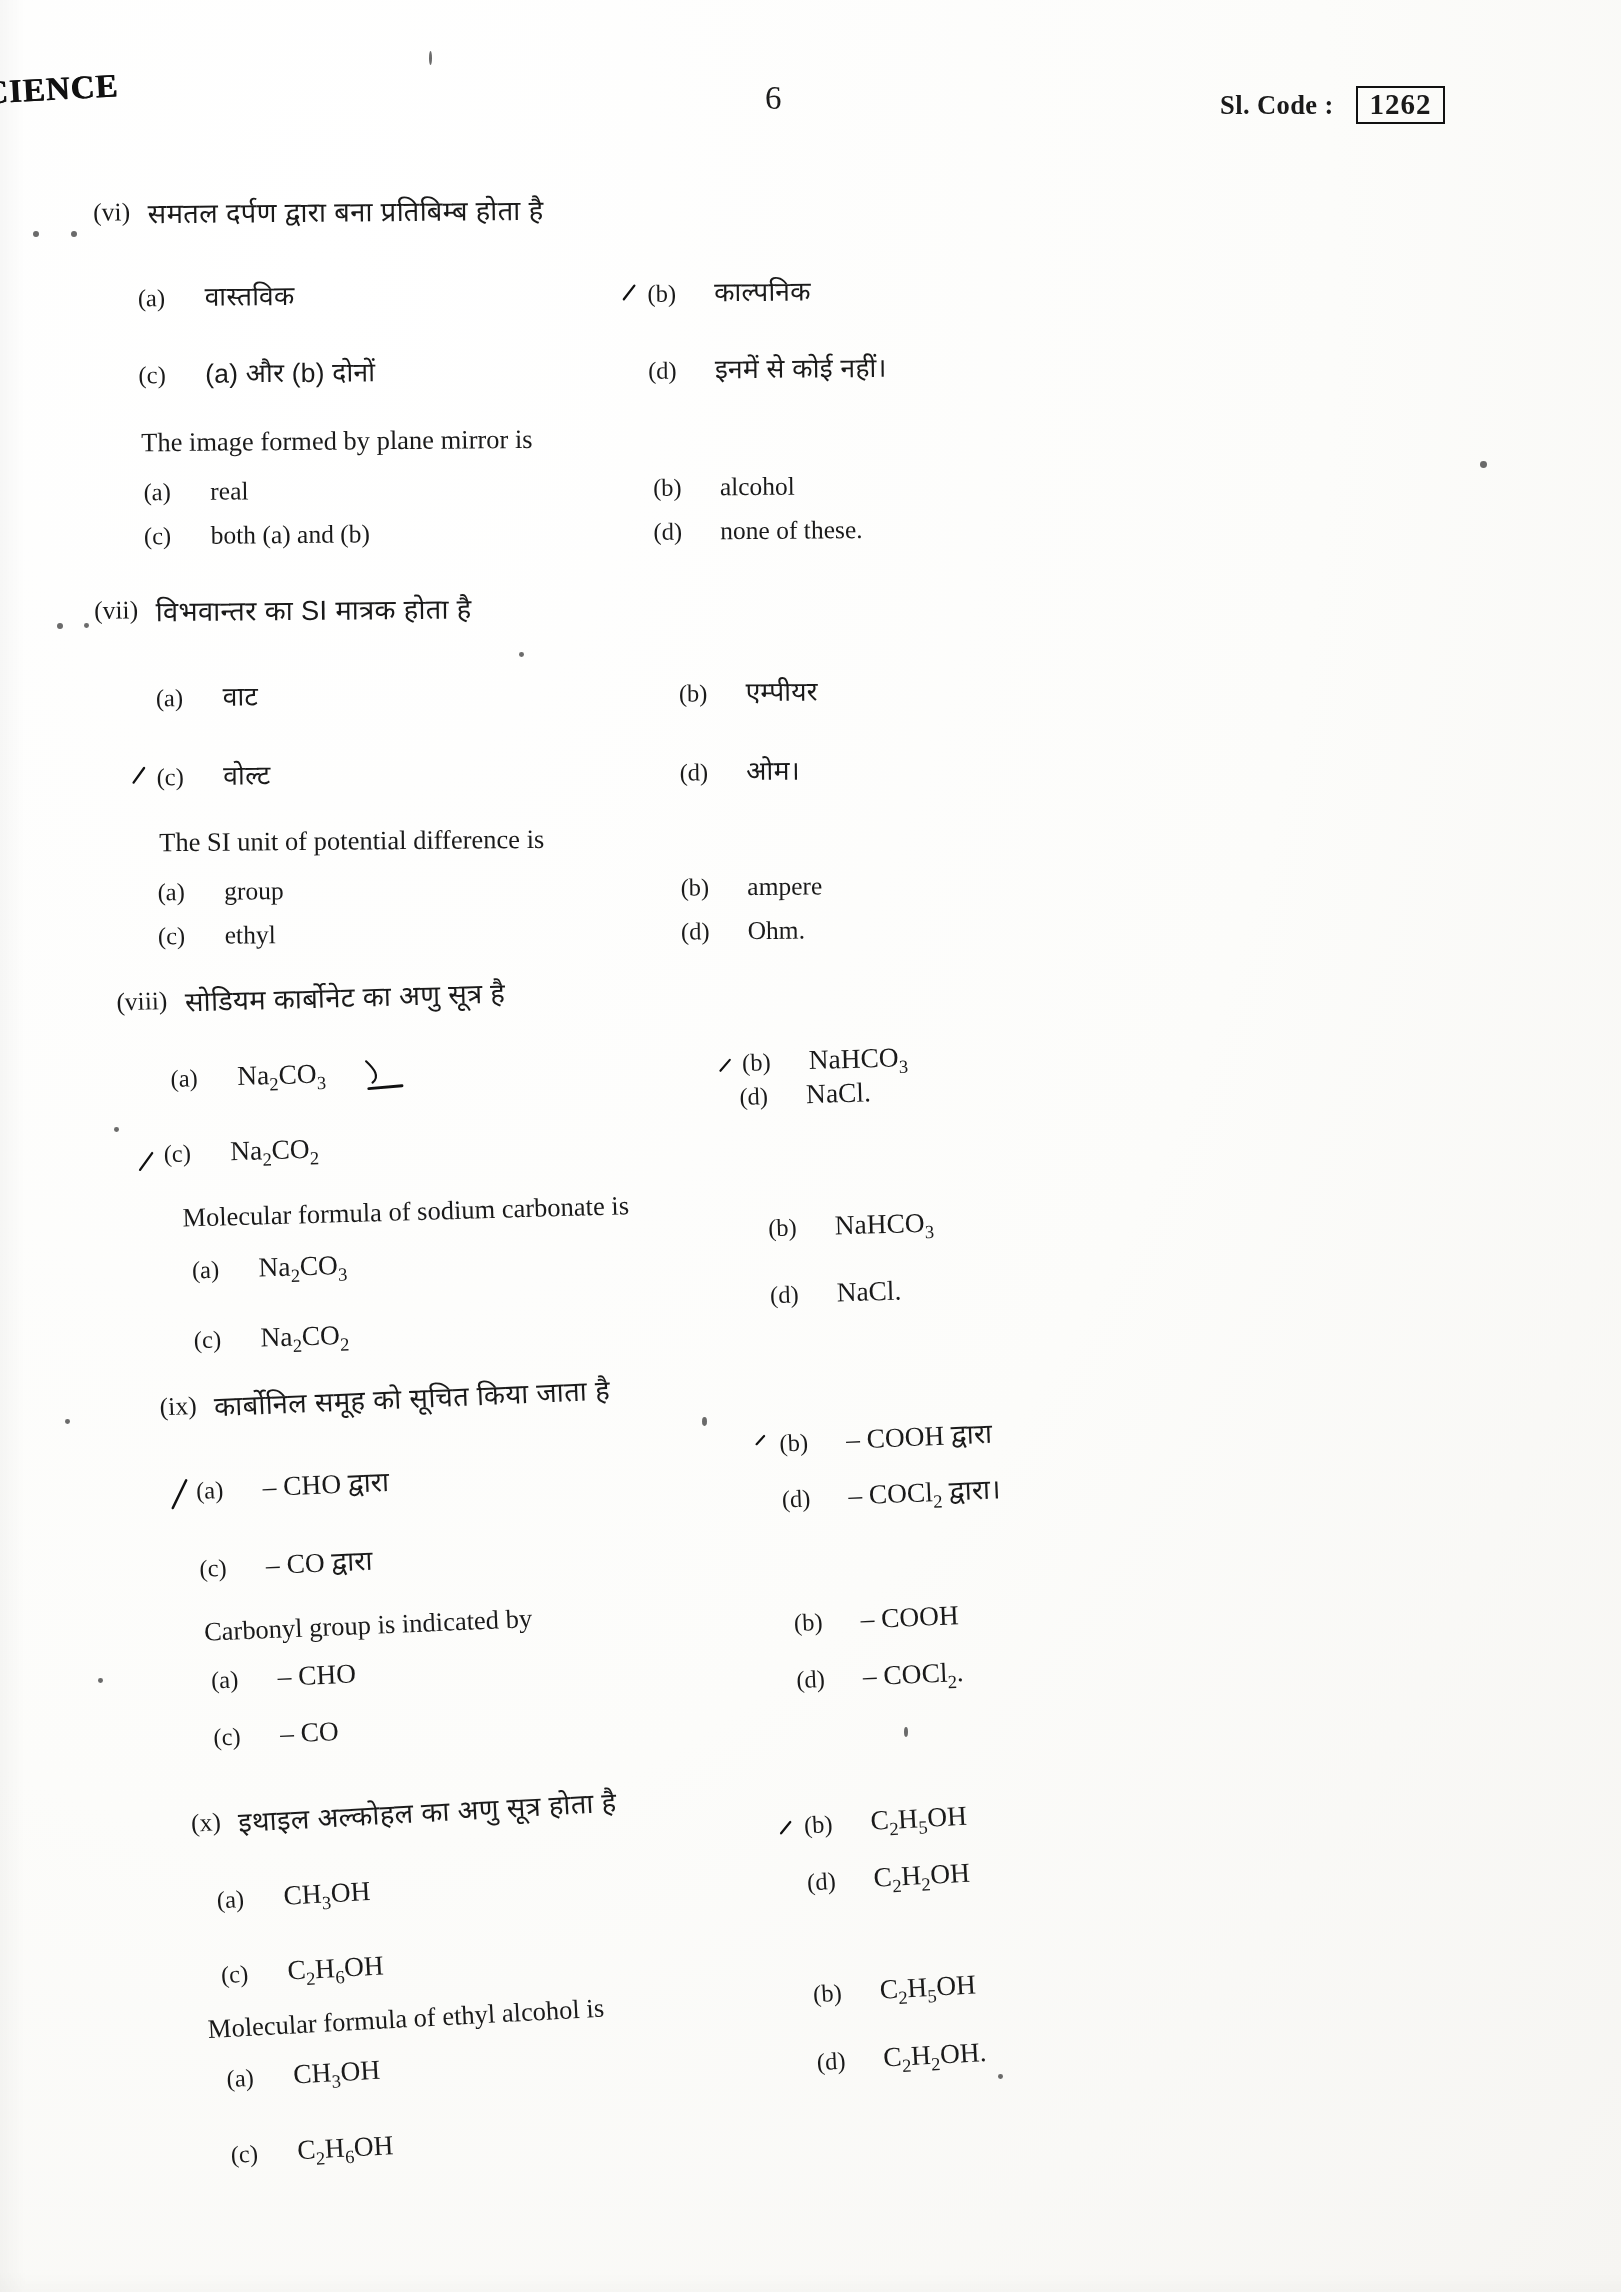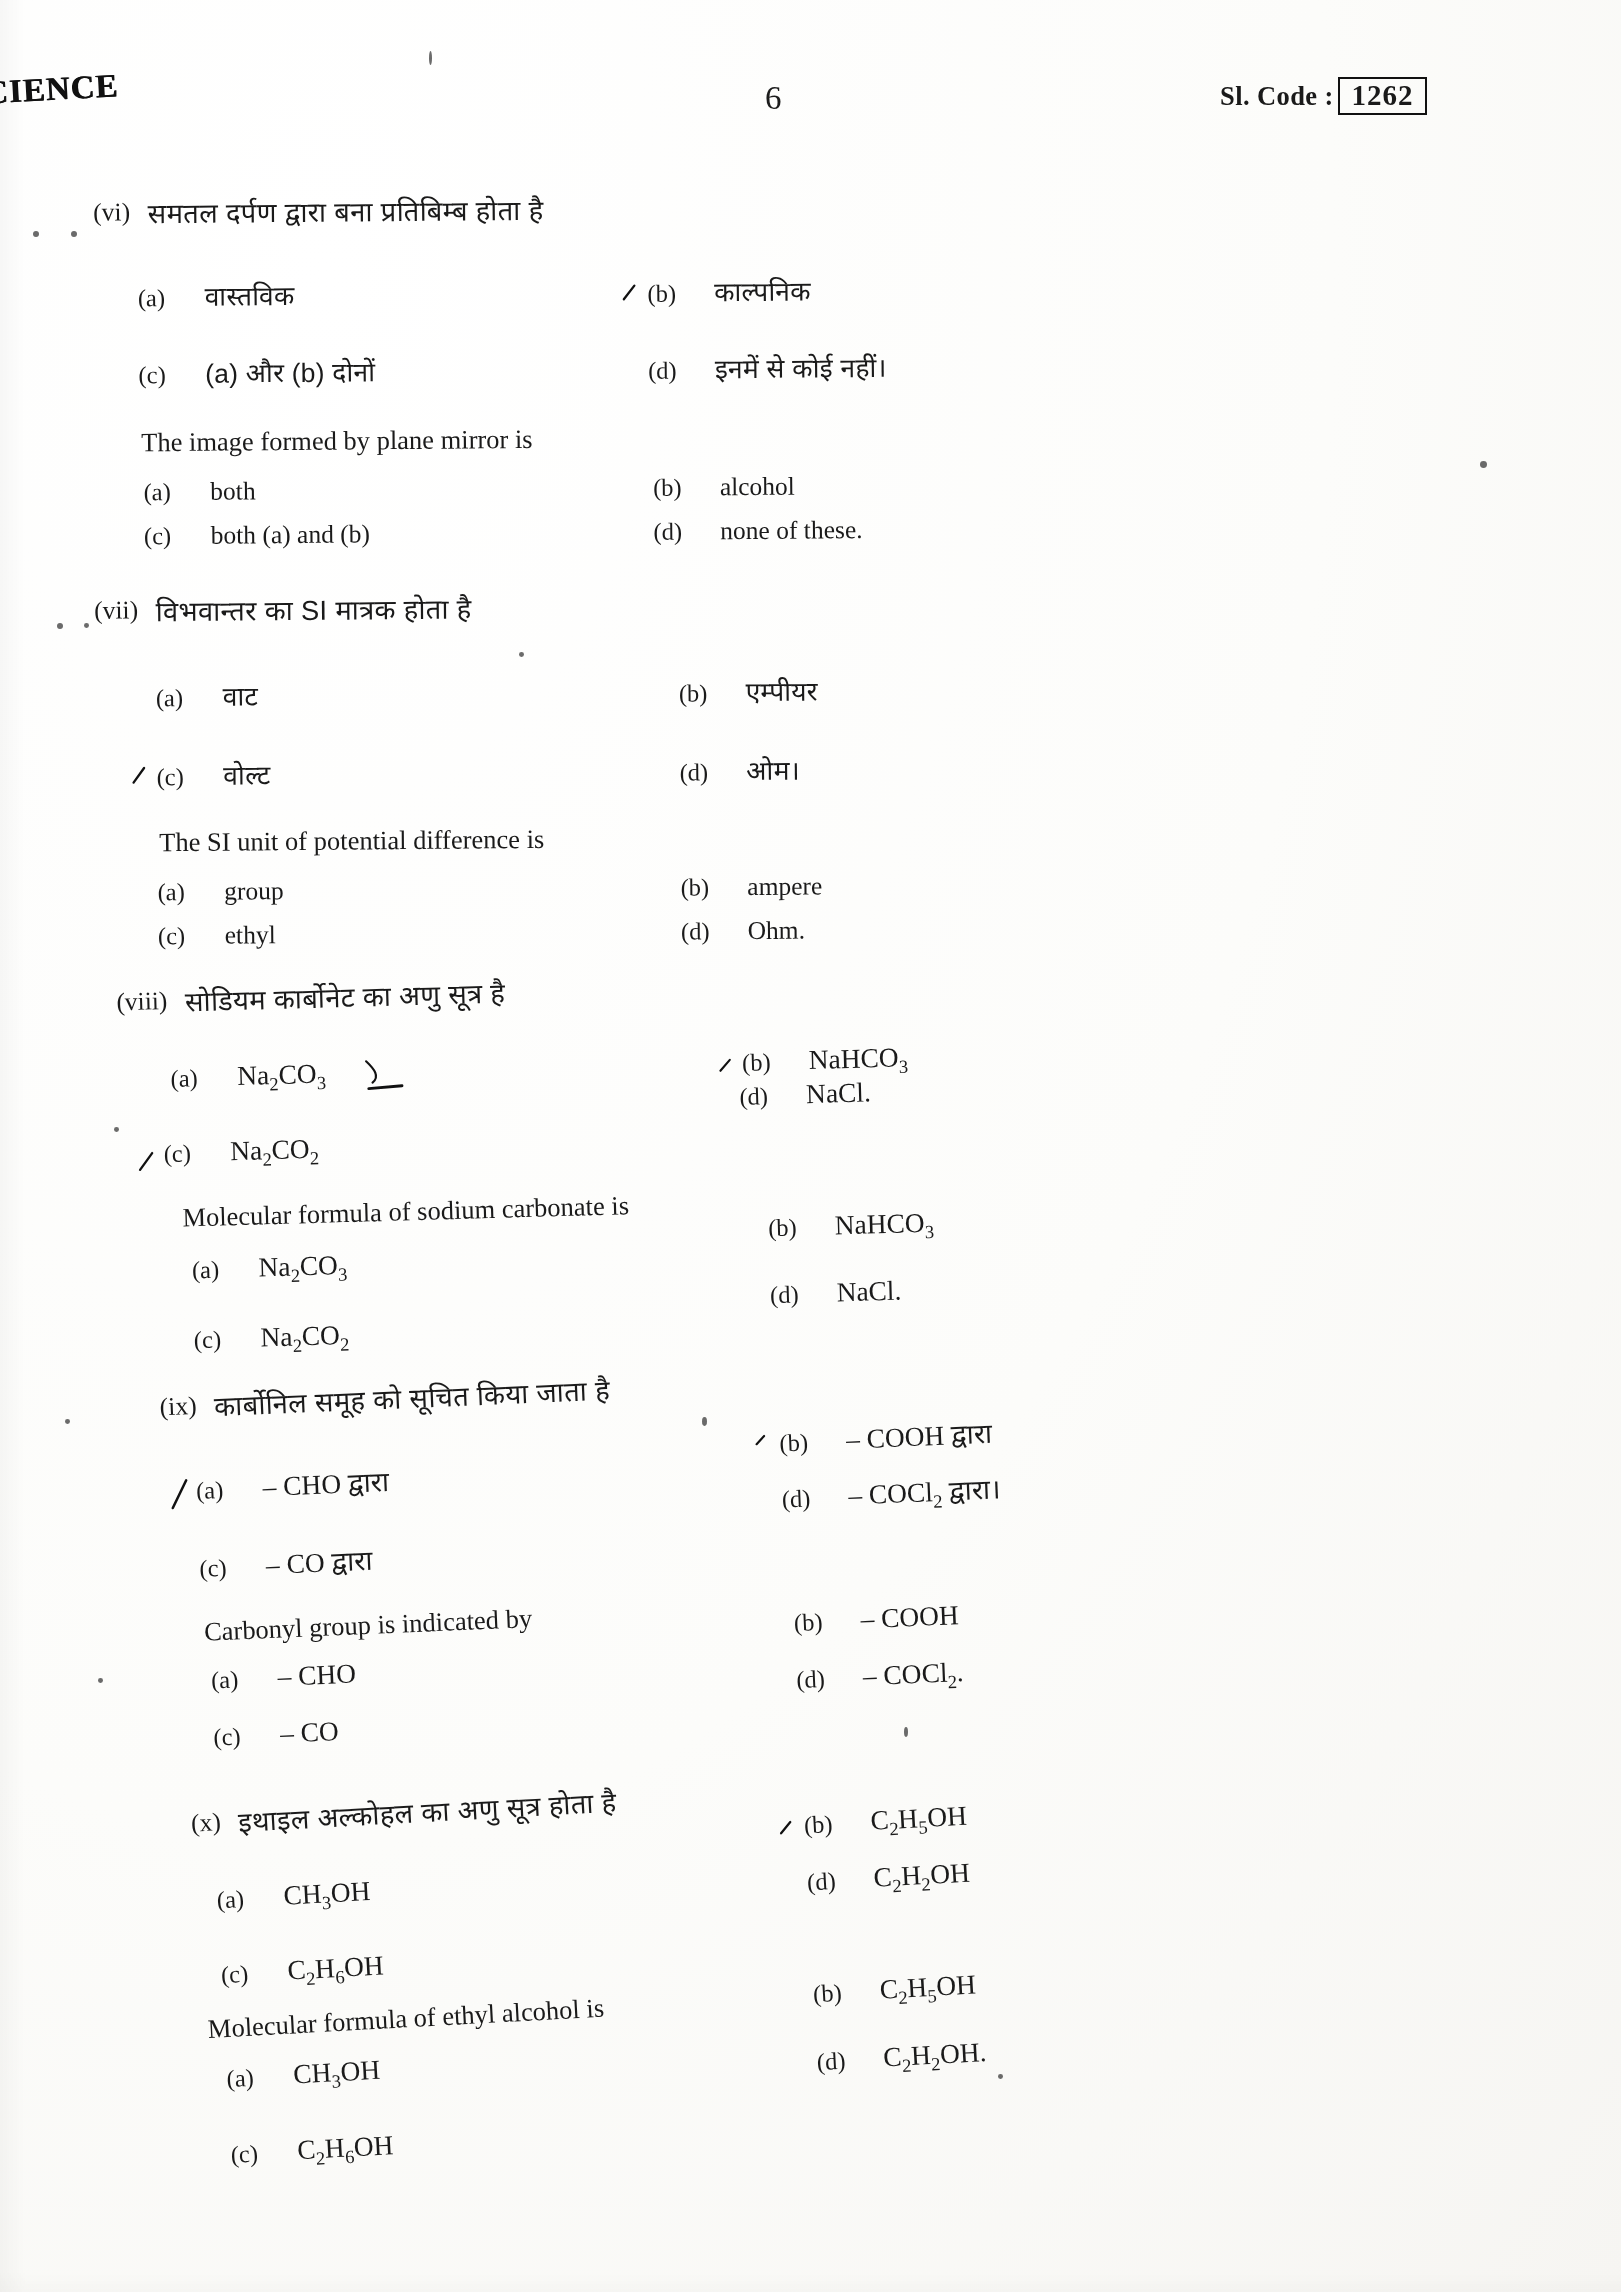--- a/index.html
+++ b/index.html
@@ -49,24 +49,24 @@
   .page-number {
     position: absolute;
     left: 765px;
     top: 80px;
     font-size: 33px;
     color: #1c1c1c;
   }
   .slcode-wrap {
     position: absolute;
     left: 1220px;
-    top: 77px;
+    top: 86px;
     display: flex;
     align-items: center;
-    gap: 4px;
+    gap: 22px;
     justify-content: flex-end;
   }
   .slcode-label {
     font-weight: 700;
     font-size: 26.5px;
     letter-spacing: 0.4px;
   }
   .slcode-box {
     border: 2.5px solid #111;
     padding: 1px 11.8px 2.9px 11.8px;
@@ -206,21 +206,21 @@
         <span class="opt-key">(d)</span>
         <span class="opt-val-hi">इनमें से कोई नहीं।</span>
       </div>
     </div>
 
     <div class="qtext-en" style="margin-top:35px; margin-left:82px;">The image formed by plane mirror is</div>
 
     <div class="opt-row" style="margin-top:17.6px; margin-left:84px;">
       <div class="opt left">
         <span class="opt-key">(a)</span>
-        <span class="opt-val-en">both</span>
+        <span class="opt-val-en">real</span>
       </div>
       <div class="opt right" style="margin-left:19.6px;">
         <span class="opt-key">(b)</span>
         <span class="opt-val-en">alcohol</span>
       </div>
     </div>
 
     <div class="opt-row" style="margin-top:13.7px; margin-left:84px;">
       <div class="opt left">
         <span class="opt-key">(c)</span>

